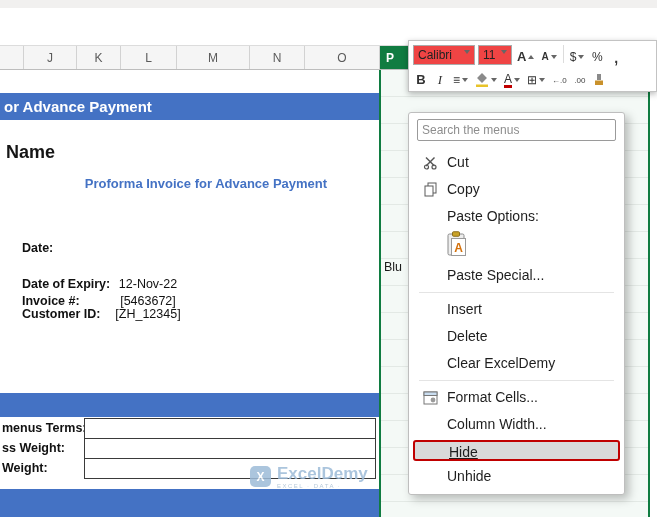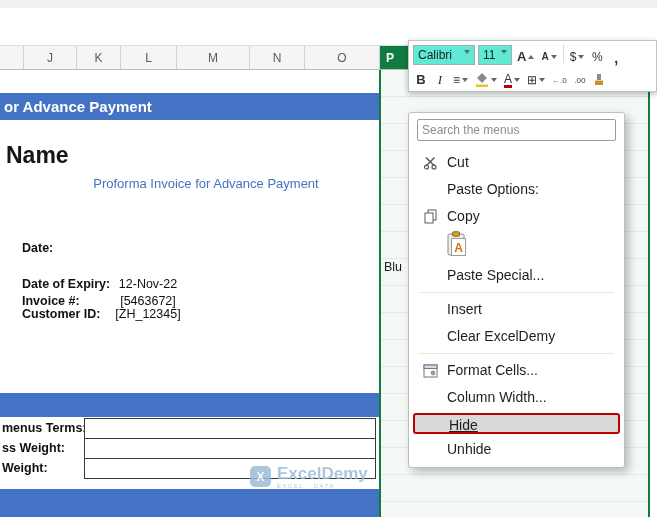--- a/index.html
+++ b/index.html
@@ -24,23 +24,23 @@
   .pcol{position:absolute;left:381px;top:70px;width:268px;height:447px;z-index:1;
     background:repeating-linear-gradient(to bottom, var(--selection-tint,#F4F9F6) 0px, var(--selection-tint,#F4F9F6) 26px, #e3e9e5 26px, #e3e9e5 27px);}
   .pcol-text{position:absolute;left:3px;top:190px;font-size:12.5px;color:#1a1a1a;}
   .sel-border{position:absolute;width:2px;top:70px;height:447px;background:var(--selection-green,#107C41);z-index:5;}
   .sel-border-left{left:379px;} .sel-border-right{left:648px;}
 
   
   .invoice{position:absolute;left:0;top:70px;width:380px;height:447px;background:#fff;z-index:3;}
   .banner{position:absolute;left:0;top:23px;width:380px;height:27px;background:var(--accent-blue,#4472C4);
     color:#fff;font-weight:bold;font-size:15px;line-height:27px;padding-left:4px;box-sizing:border-box;}
-  .company{position:absolute;left:6px;top:72px;font-size:23px;font-weight:bold;color:#151515;}
+  .company{position:absolute;left:6px;top:72px;font-size:18px;font-weight:bold;color:#151515;}
   .subtitle{position:absolute;left:0;top:106px;width:412px;text-align:center;
-    color:var(--accent-blue,#4472C4);font-weight:normal;font-size:13px;}
+    color:var(--accent-blue,#4472C4);font-weight:bold;font-size:13px;}
   .f-row{position:absolute;left:0;width:366px;height:20px;line-height:20px;}
   .f-label{position:absolute;left:22px;font-weight:bold;font-size:12.5px;color:#111;}
   .f-value{position:absolute;left:96px;width:104px;text-align:center;font-size:12.5px;color:#111;}
   .f-row1{top:168px;} .f-row2{top:204px;} .f-row3{top:221px;} .f-row4{top:234px;}
   .band2{position:absolute;left:0;top:323px;width:380px;height:24px;background:var(--accent-blue,#4472C4);}
   .s-row{position:absolute;left:0;width:380px;height:21px;line-height:21px;}
   .s-row1{top:348px;} .s-row2{top:368px;} .s-row3{top:388px;}
   .s-label{position:absolute;left:2px;font-weight:bold;font-size:12.5px;color:#111;}
   .s-input{position:absolute;left:84px;width:292px;height:21px;border:1px solid #3a3a3a;
     background:#fff;box-sizing:border-box;}
@@ -53,21 +53,21 @@
     color:#fff;display:flex;align-items:center;justify-content:center;font-weight:bold;font-size:12px;}
   .wm-name{font-size:17px;font-weight:bold;color:var(--watermark-blue,#9DBBD8);line-height:15px;}
   .wm-tagline{font-size:6px;letter-spacing:1.5px;color:#a9bfd3;margin-top:2px;}
 
   
   .mini-toolbar{position:absolute;left:408px;top:40px;width:249px;height:52px;background:#fff;
     border:1px solid #c3c3c3;box-shadow:0 2px 6px rgba(0,0,0,.28);z-index:10;box-sizing:border-box;
     padding:3px 4px;display:flex;flex-direction:column;justify-content:space-between;}
   .mt-row{display:flex;align-items:center;height:21px;gap:3px;}
   .combo{border:1px solid #ababab;height:20px;display:flex;align-items:center;
-    padding:0 4px;font-size:12px;color:#222;box-sizing:border-box;background:#5eead4;}
+    padding:0 4px;font-size:12px;color:#222;box-sizing:border-box;background:#ef4444;}
   .combo-font{width:62px;justify-content:space-between;}
   .combo-size{width:34px;justify-content:space-between;}
   .mt-btn{min-width:16px;height:20px;display:flex;align-items:flex-end;justify-content:center;
     color:#333;padding:0 2px;box-sizing:border-box;}
   .glyph{font-size:12px;line-height:16px;}
   .glyph-big{font-size:13px;font-weight:bold;}
   .glyph-small{font-size:10px;font-weight:bold;}
   .glyph-bold{font-weight:bold;font-size:13px;}
   .glyph-italic{font-style:italic;font-size:13px;font-family:"Liberation Serif",serif;}
   .glyph-comma{font-size:14px;font-weight:bold;line-height:14px;}
@@ -250,31 +250,31 @@
           <line x1="3" y1="2.5" x2="11.5" y2="11" stroke="#555" stroke-width="1.4"></line>
           <line x1="11.5" y1="2.5" x2="3" y2="11" stroke="#555" stroke-width="1.4"></line>
           <circle cx="3.5" cy="12" r="2" fill="none" stroke="#555" stroke-width="1.2"></circle>
           <circle cx="11" cy="12" r="2" fill="none" stroke="#555" stroke-width="1.2"></circle>
         </svg>
       </span>
       <span class="menu-label">Cut</span>
     </div>
 
     <div class="menu-item">
-      <span class="menu-label">Paste Options:</span>
-    </div>
-
-    <div class="menu-item">
       <span class="menu-icon">
         <svg width="15" height="15">
           <rect x="5" y="1" width="8" height="10" fill="#fff" stroke="#5a5a5a"></rect>
           <rect x="2" y="4" width="8" height="10" fill="#fff" stroke="#5a5a5a"></rect>
         </svg>
       </span>
       <span class="menu-label">Copy</span>
+    </div>
+
+    <div class="menu-item">
+      <span class="menu-label">Paste Options:</span>
     </div>
 
     <div class="paste-icon-row">
       <span>
         <svg width="21" height="26">
           <rect x="1" y="3" width="16" height="21" rx="1.5" fill="#eeeeee" stroke="#8a8a8a"></rect>
           <rect x="5.5" y="0.75" width="7" height="4.5" rx="1" fill="#c9a227" stroke="#8a6d1f"></rect>
           <rect x="4.5" y="7.5" width="14" height="17" fill="#fff" stroke="#9a9a9a"></rect>
           <text x="11.5" y="21" font-size="12" fill="#d4700a" text-anchor="middle" font-weight="bold" font-family="Liberation Sans, sans-serif">A</text>
         </svg>
@@ -284,20 +284,23 @@
     <div class="menu-item">
       <span class="menu-label">Paste Special...</span>
     </div>
 
     <div class="menu-sep"></div>
 
     <div class="menu-item">
       <span class="menu-label">Insert</span>
     </div>
     <div class="menu-item">
+      <span class="menu-label">Delete</span>
+    </div>
+    <div class="menu-item">
       <span class="menu-label">Clear ExcelDemy</span>
     </div>
 
     <div class="menu-sep"></div>
 
     <div class="menu-item">
       <span class="menu-icon">
         <svg width="15" height="14">
           <rect x="1" y="1" width="13" height="12" fill="#fff" stroke="#777"></rect>
           <rect x="1" y="1" width="13" height="3.5" fill="#c9ddf0" stroke="#777"></rect>

